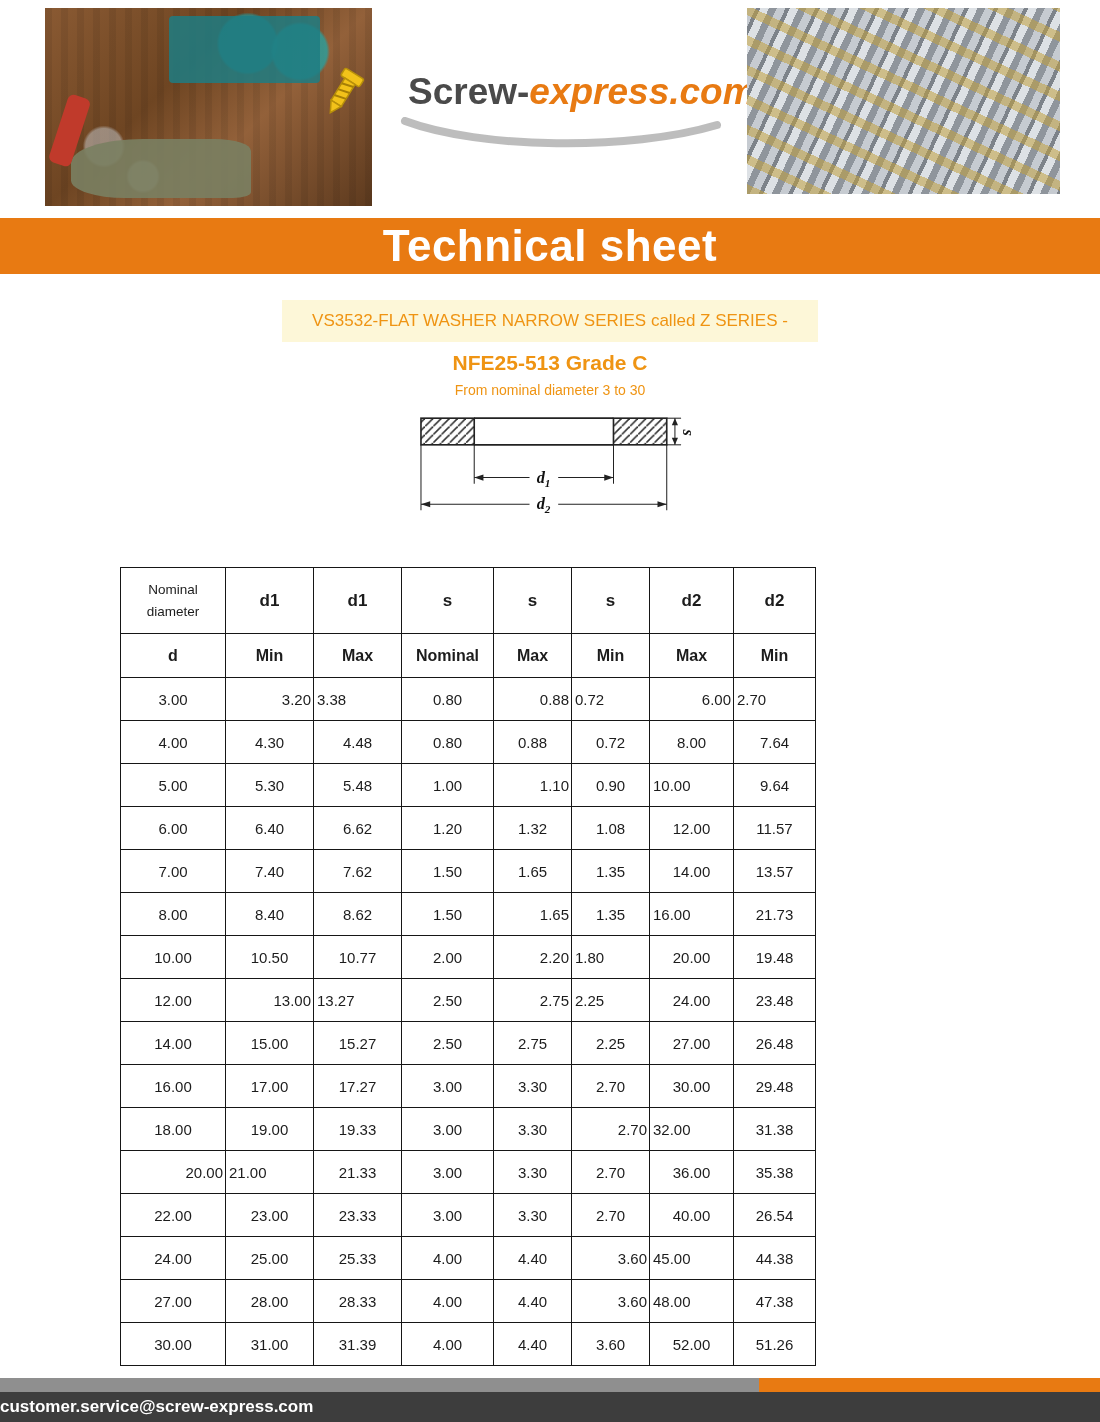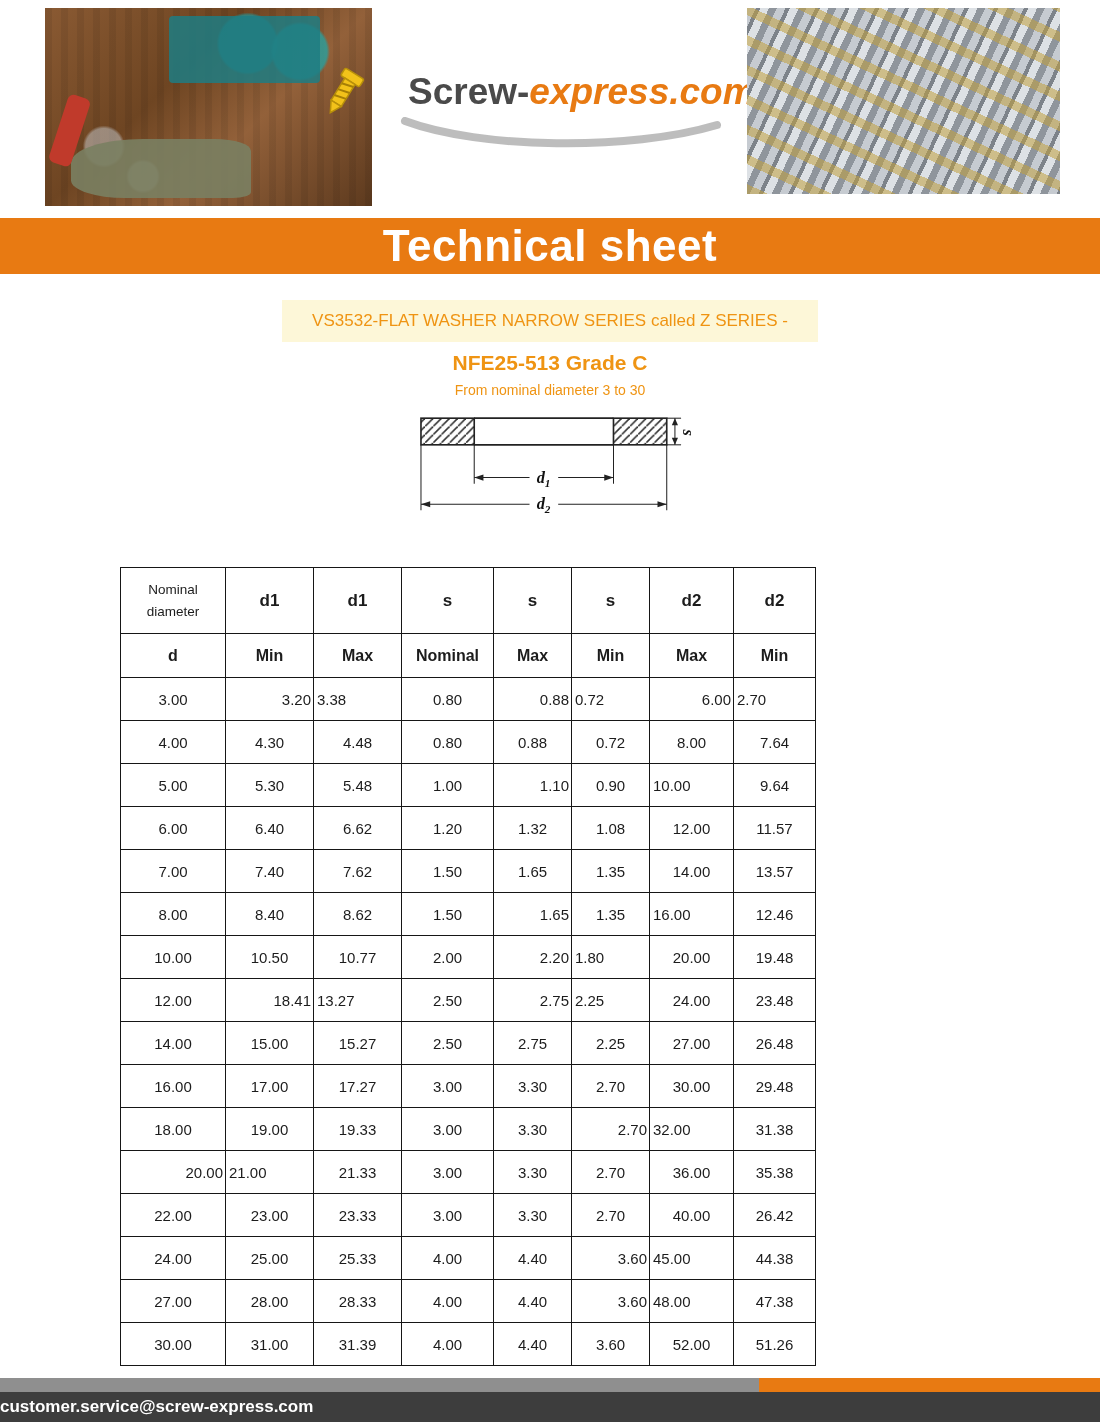--- a/index.html
+++ b/index.html
@@ -244,35 +244,35 @@
           <td>13.57</td>
         </tr>
         <tr>
           <td>8.00</td>
           <td>8.40</td>
           <td>8.62</td>
           <td>1.50</td>
           <td class="ar">1.65</td>
           <td>1.35</td>
           <td class="al">16.00</td>
-          <td>12.46</td>
+          <td>21.73</td>
         </tr>
         <tr>
           <td>10.00</td>
           <td>10.50</td>
           <td>10.77</td>
           <td>2.00</td>
           <td class="ar">2.20</td>
           <td class="al">1.80</td>
           <td>20.00</td>
           <td>19.48</td>
         </tr>
         <tr>
           <td>12.00</td>
-          <td class="ar">18.41</td>
+          <td class="ar">13.00</td>
           <td class="al">13.27</td>
           <td>2.50</td>
           <td class="ar">2.75</td>
           <td class="al">2.25</td>
           <td>24.00</td>
           <td>23.48</td>
         </tr>
         <tr>
           <td>14.00</td>
           <td>15.00</td>
@@ -314,21 +314,21 @@
           <td>35.38</td>
         </tr>
         <tr>
           <td>22.00</td>
           <td>23.00</td>
           <td>23.33</td>
           <td>3.00</td>
           <td>3.30</td>
           <td>2.70</td>
           <td>40.00</td>
-          <td>26.42</td>
+          <td>26.54</td>
         </tr>
         <tr>
           <td>24.00</td>
           <td>25.00</td>
           <td>25.33</td>
           <td>4.00</td>
           <td>4.40</td>
           <td class="ar">3.60</td>
           <td class="al">45.00</td>
           <td>44.38</td>

